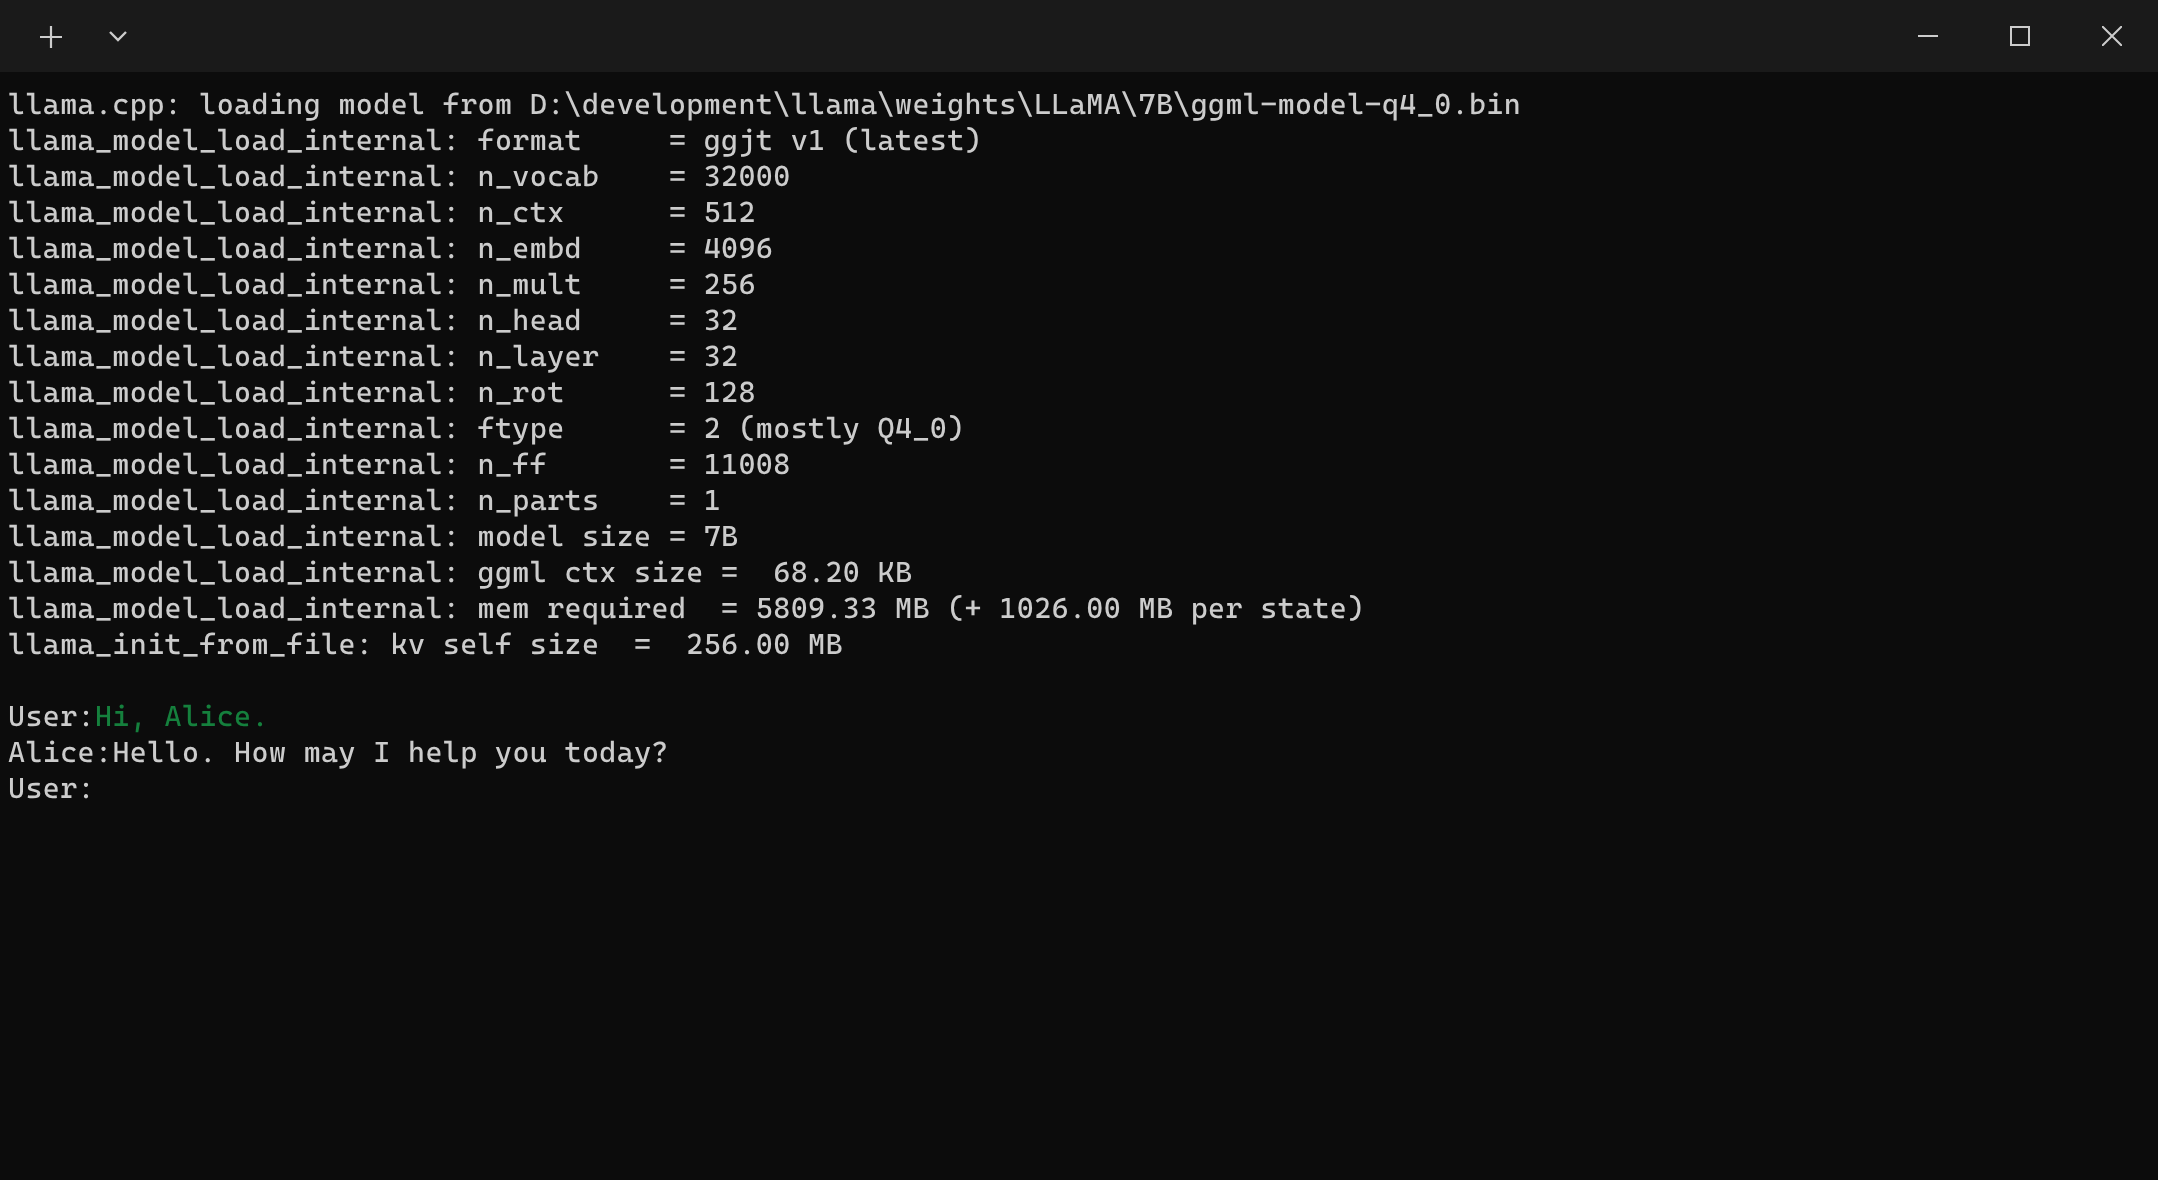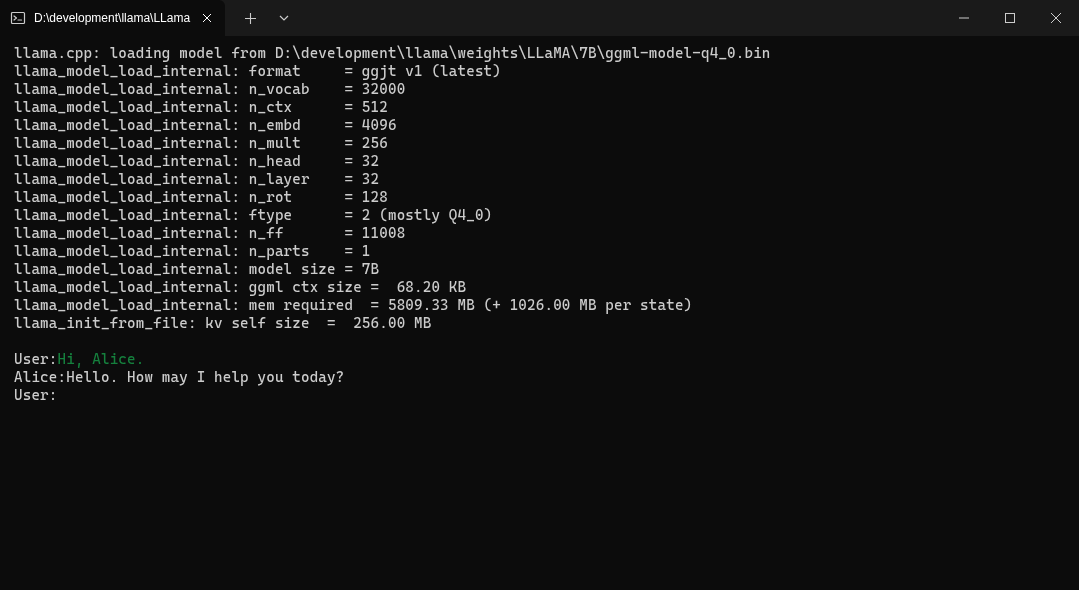--- a/index.html
+++ b/index.html
@@ -92,54 +92,39 @@
     .window-control {
       width: 46px;
       height: 100%;
       display: flex;
       align-items: center;
       justify-content: center;
       color: #cccccc;
       cursor: pointer;
     }
     .terminal {
-      padding: 8px 14px;
+      padding: 8px 4px;
       font-size: 14.5px;
       line-height: 18px;
       white-space: pre;
       font-family: Consolas, 'Cascadia Mono', monospace;
       letter-spacing: 0.2px;
     }
     .line {
       display: block;
     }
     .user-input {
       color: #15803d;
     }
   </style>
 </head>
 <body>
 
 <div class="titlebar">
   <div class="titlebar-left">
-    <div class="tab">
-      <span class="tab-icon">
-        <svg viewBox="0 0 16 16" fill="none" stroke="#cccccc" stroke-width="1.2">
-          <rect x="1.5" y="2.5" width="13" height="11" rx="1"></rect>
-          <path d="M4 6l2.5 2L4 10" stroke-linecap="round" stroke-linejoin="round"></path>
-          <path d="M8 10h3.5" stroke-linecap="round"></path>
-        </svg>
-      </span>
-      <span class="tab-title">D:\development\llama\LLama</span>
-      <span class="tab-close">
-        <svg viewBox="0 0 10 10" stroke="#ffffff" stroke-width="1">
-          <path d="M1 1l8 8M9 1l-8 8"></path>
-        </svg>
-      </span>
-    </div>
     <div class="tab-actions">
       <div class="tab-action">
         <svg width="11" height="11" viewBox="0 0 10 10" stroke="#cccccc" stroke-width="1">
           <path d="M5 0v10M0 5h10"></path>
         </svg>
       </div>
       <div class="tab-action">
         <svg width="10" height="6" viewBox="0 0 10 6" stroke="#cccccc" stroke-width="1.2" fill="none">
           <path d="M1 1l4 4 4-4"></path>
         </svg>

